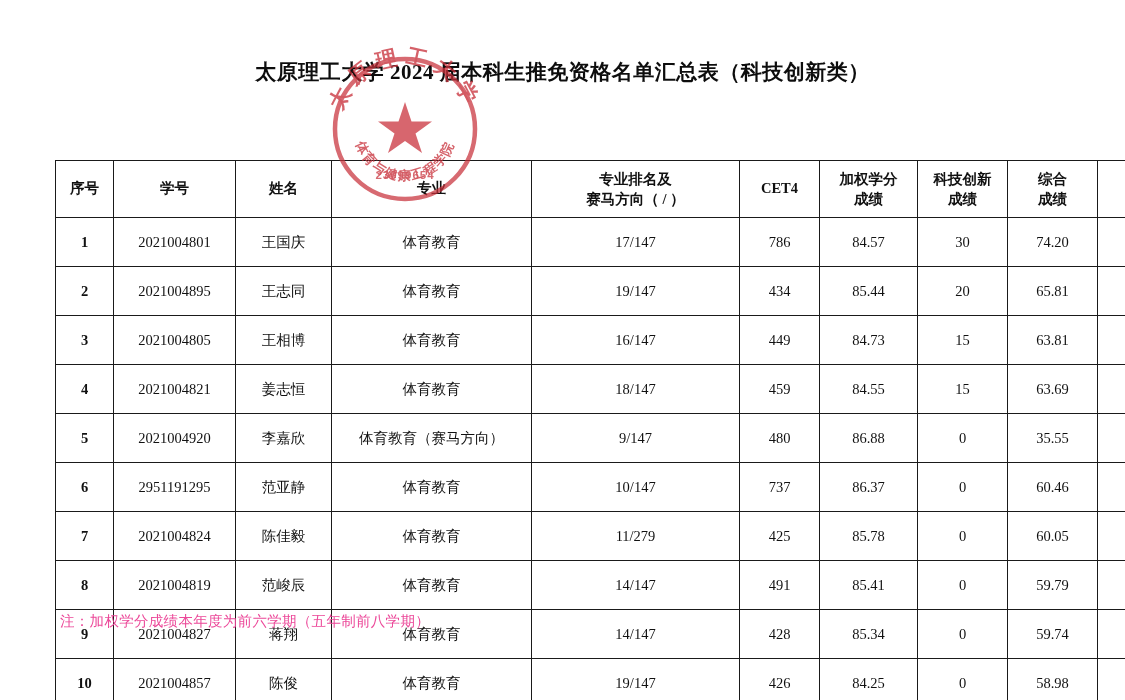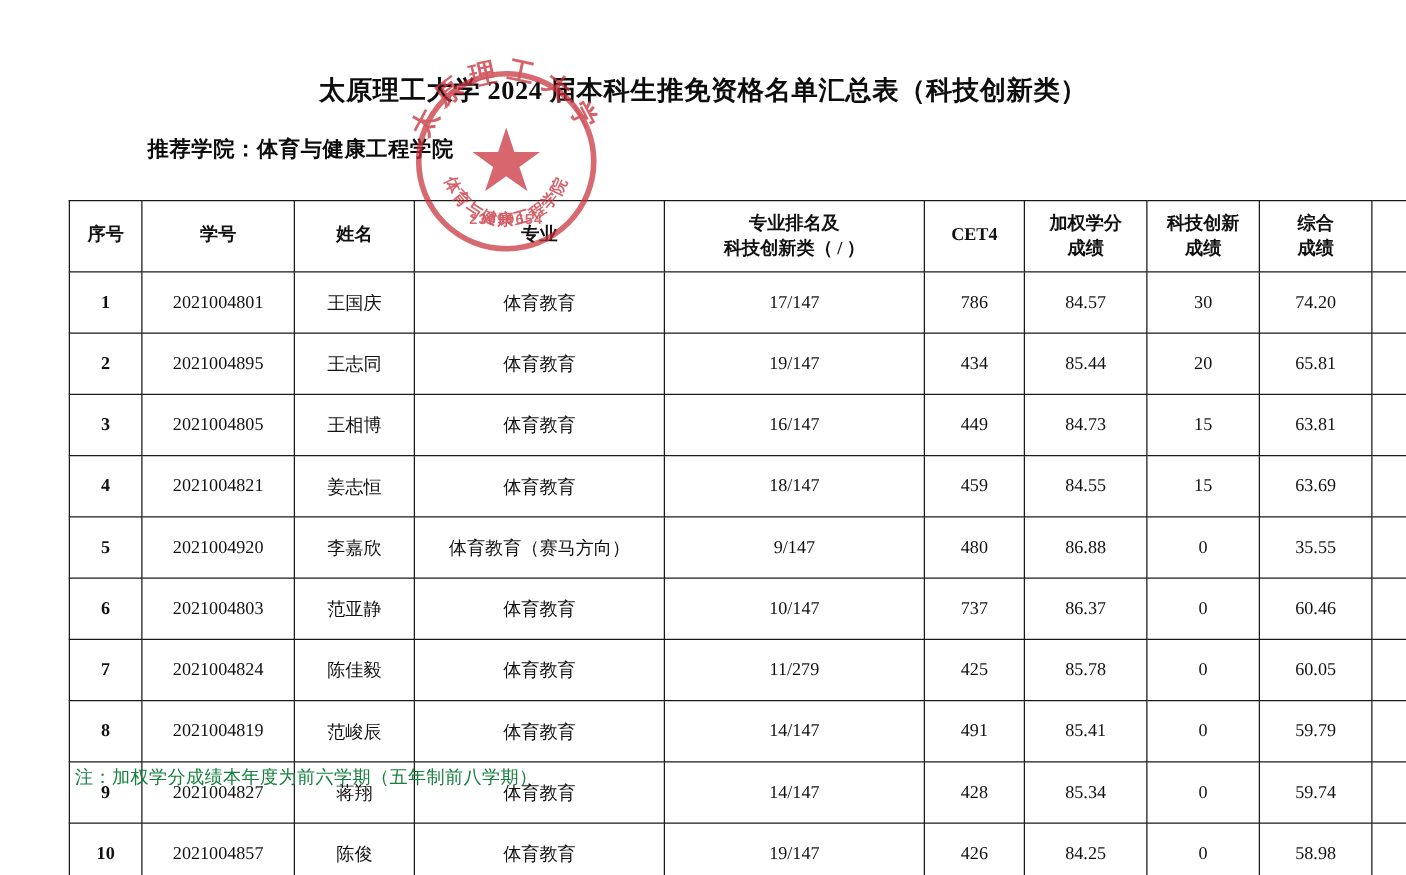--- a/index.html
+++ b/index.html
@@ -86,21 +86,21 @@
   .col-note { width: 100px; }
   .two-line {
     display: block;
     line-height: 1.4;
   }
   .footnote {
     position: absolute;
     top: 612px;
     left: 60px;
     font-size: 14.5px;
-    color: #15803d;
+    color: #ec4899;
     letter-spacing: 0.3px;
   }
   
   .stamp {
     position: absolute;
     left: 318px;
     top: 42px;
     width: 174px;
     height: 174px;
     pointer-events: none;
@@ -108,21 +108,20 @@
   }
   .stamp svg { display: block; }
 </style>
 </head>
 <body>
 
 <div class="page">
 
   <div class="doc-title">太原理工大学 2024 届本科生推免资格名单汇总表（科技创新类）</div>
 
-  <div class="subtitle">推荐学院：体育与健康工程学院</div>
 
   <div class="table-wrap">
     <table class="main">
       <colgroup>
         <col class="col-idx">
           <col class="col-sid">
           <col class="col-name">
           <col class="col-major">
         <col class="col-rank">
           <col class="col-cet">
@@ -132,21 +131,21 @@
           <col class="col-note">
       </colgroup>
       <thead>
         <tr>
           <th>序号</th>
           <th>学号</th>
           <th>姓名</th>
           <th>专业</th>
           <th>
             <span class="two-line">专业排名及</span>
-            <span class="two-line">科技创新类（  /  ）</span>
+            <span class="two-line">赛马方向（  /  ）</span>
           </th>
           <th>CET4</th>
           <th>
             <span class="two-line">加权学分</span>
             <span class="two-line">成绩</span>
           </th>
           <th>
             <span class="two-line">科技创新</span>
             <span class="two-line">成绩</span>
           </th>
@@ -213,21 +212,21 @@
           <td>体育教育（赛马方向）</td>
           <td>9/147</td>
           <td>480</td>
           <td>86.88</td>
           <td>0</td>
           <td>35.55</td>
           <td></td>
         </tr>
         <tr>
           <td class="idx">6</td>
-          <td>2021004803</td>
+          <td>2951191295</td>
           <td>范亚静</td>
           <td>体育教育</td>
           <td>10/147</td>
           <td>737</td>
           <td>86.37</td>
           <td>0</td>
           <td>60.46</td>
           <td></td>
         </tr>
         <tr>

